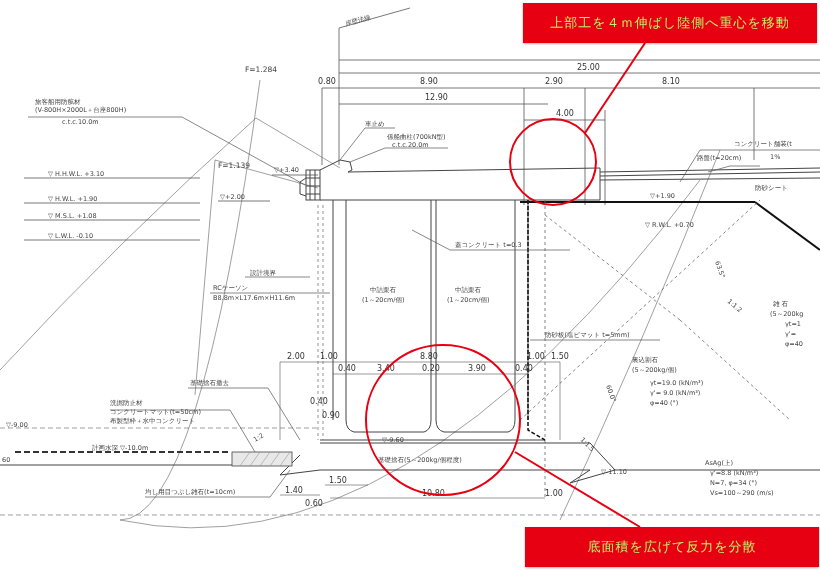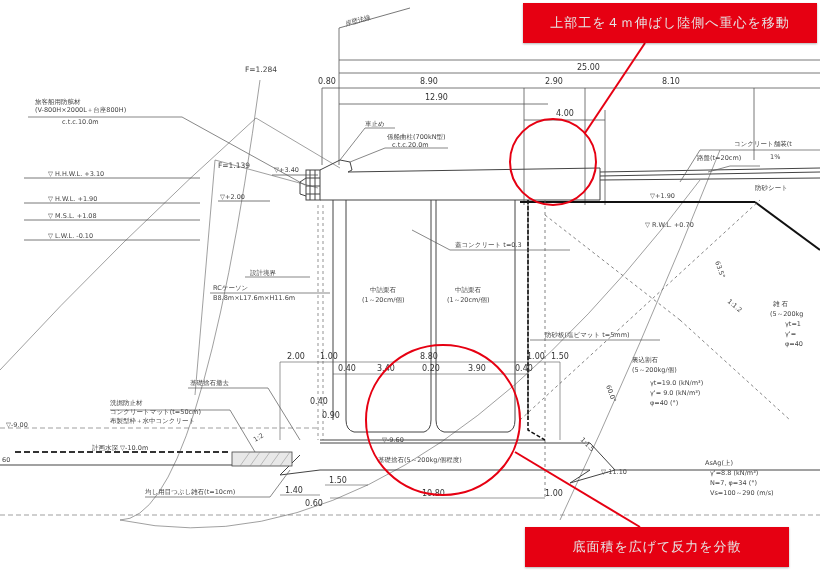--- a/index.html
+++ b/index.html
@@ -3,27 +3,27 @@
 <meta charset="utf-8">
 <style>
   html, body { margin:0; padding:0; background:#ffffff; }
   body { width:820px; height:570px; overflow:hidden; position:relative; font-family:"DejaVu Sans", sans-serif; }
   #stage { position:absolute; left:0; top:0; width:820px; height:570px; }
   svg text { font-family:"DejaVu Sans", sans-serif; fill:#444; }
   .t { font-size:7.5px; }
   .ts { font-size:6.5px; }
   .dim { font-size:8px; fill:#333; }
   .callout {
-    position:absolute; background:#e60012; color:#e5e5e5;
+    position:absolute; background:#e60012; color:#bef264;
     font-family:"DejaVu Sans", sans-serif; font-size:13px; letter-spacing:1px;
     display:flex; align-items:center; justify-content:center;
     box-shadow:0 1px 2px rgba(0,0,0,.3);
   }
   #callout-top { left:523px; top:3px; width:294px; height:40px; }
-  #callout-bottom { left:525px; top:527px; width:264px; height:40px; }
+  #callout-bottom { left:525px; top:527px; width:294px; height:40px; }
 </style>
 </head>
 <body>
 
 <div id="stage">
 <svg width="820" height="570" viewBox="0 0 820 570" xmlns="http://www.w3.org/2000/svg">
 
   <g stroke="#555" stroke-width="0.8" fill="none">
     <polyline points="339,60 339,28 410,8"></polyline>
     <line x1="339" y1="60" x2="820" y2="60"></line>

